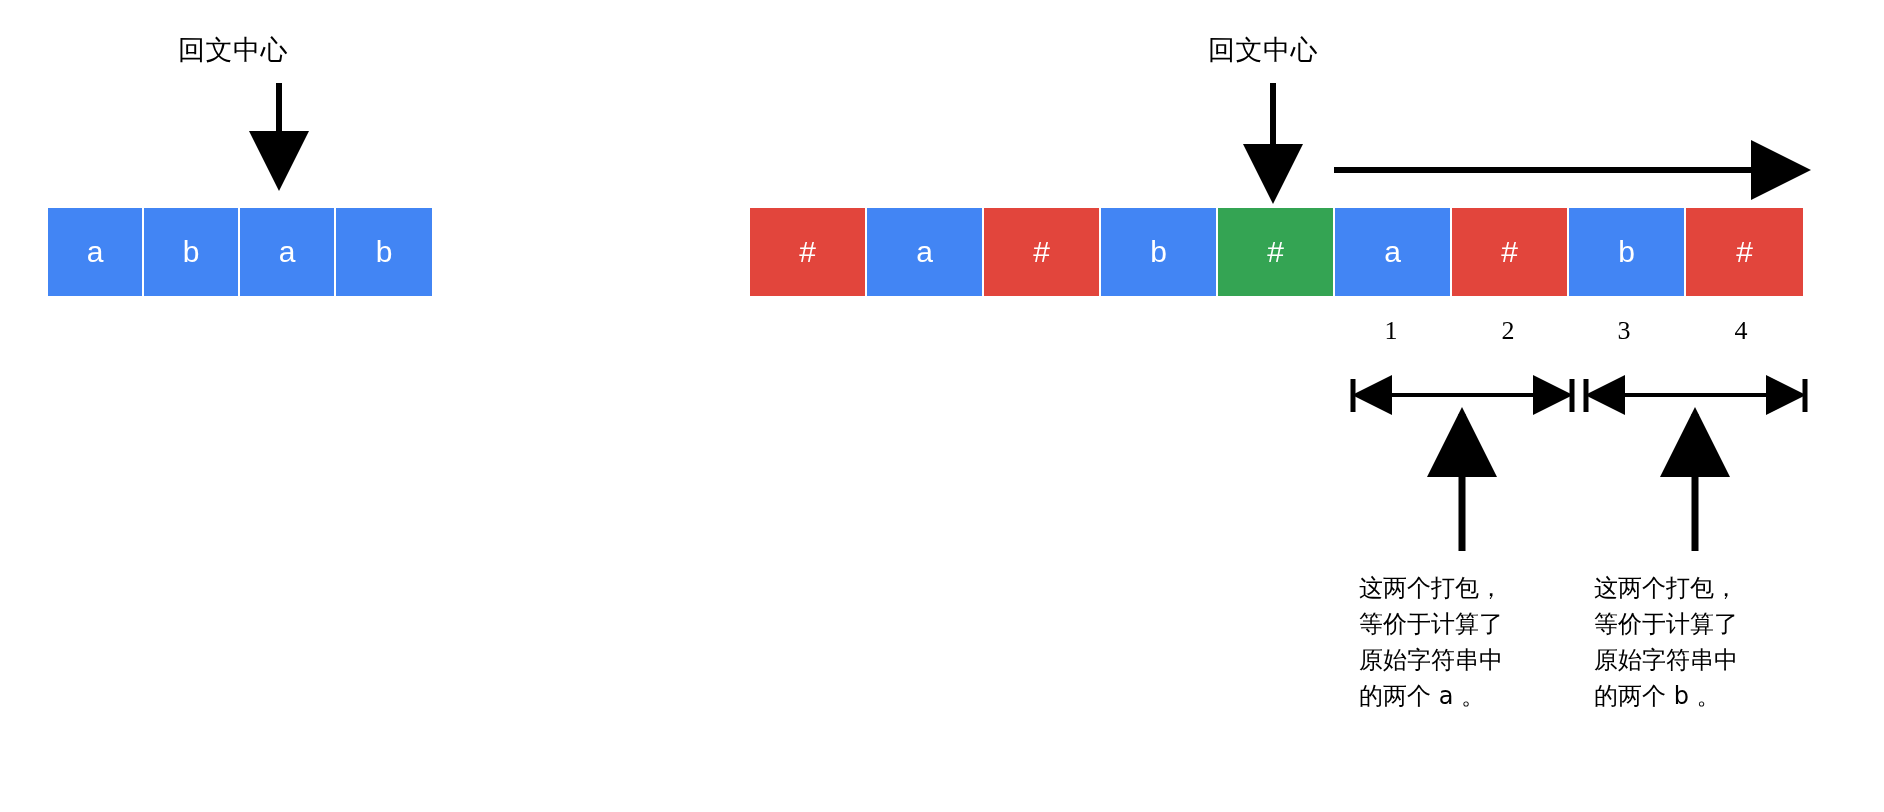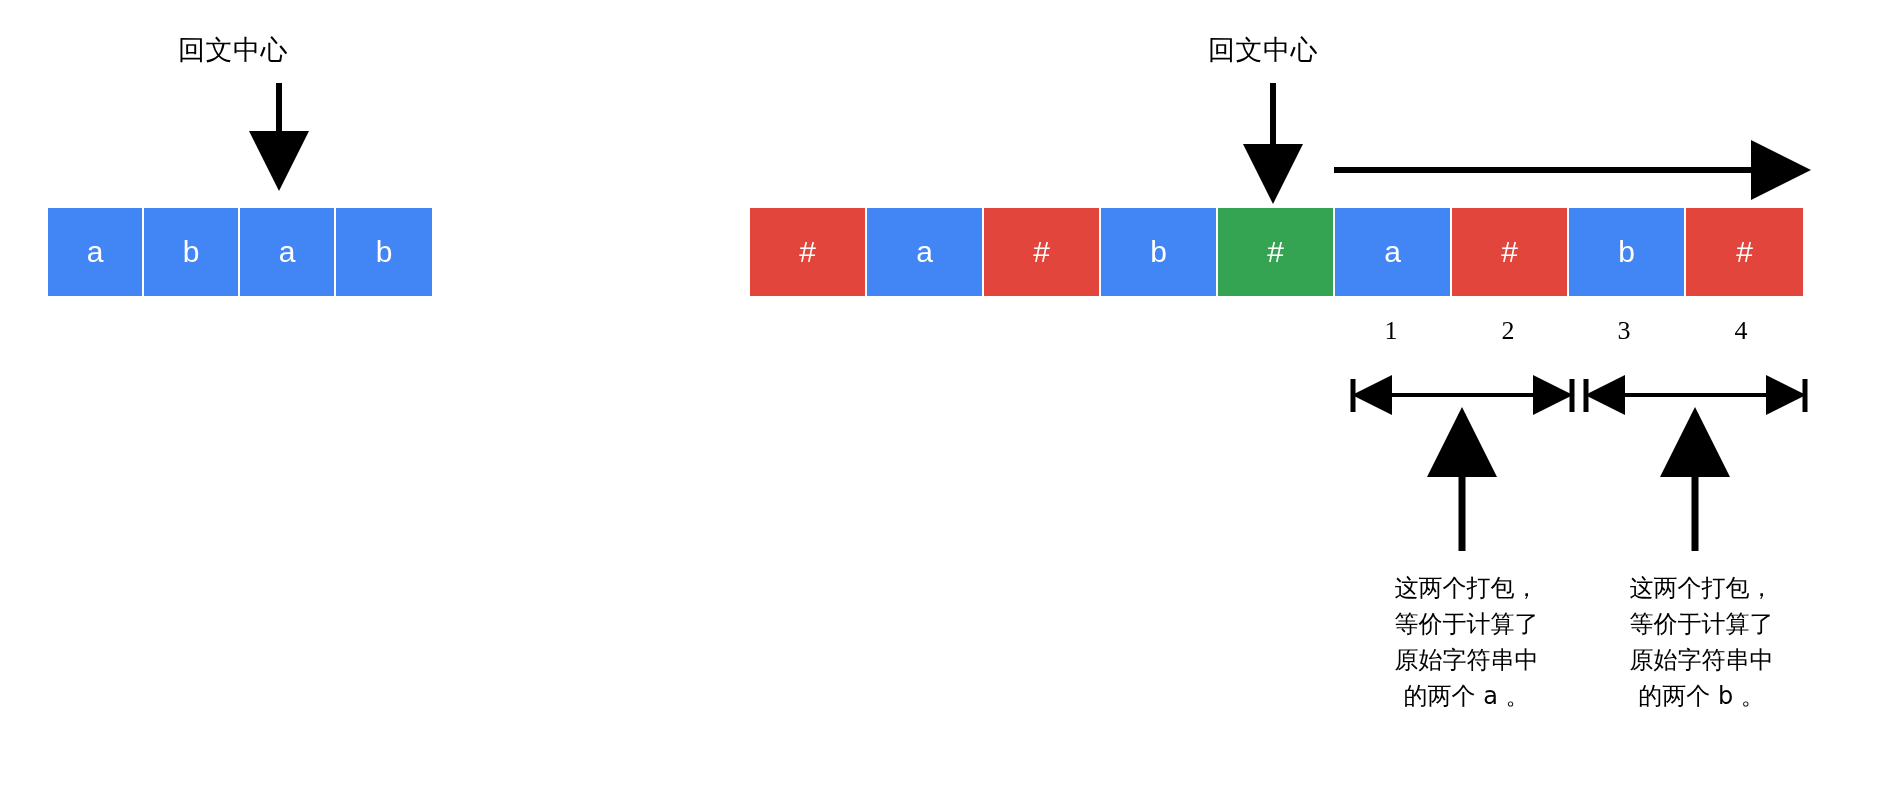--- a/index.html
+++ b/index.html
@@ -45,21 +45,20 @@
 
   
   .note {
     position: absolute;
     font-family: "DejaVu Sans", "Liberation Sans", sans-serif;
     font-size: 24px;
     line-height: 36px;
     color: #000;
     width: 215px;
     white-space: pre-line;
-    text-align: center;
   }
 
   svg.overlay {
     position: absolute; left: 0; top: 0;
     width: 1884px; height: 812px;
     pointer-events: none;
   }
 </style>
 </head>
 <body>

